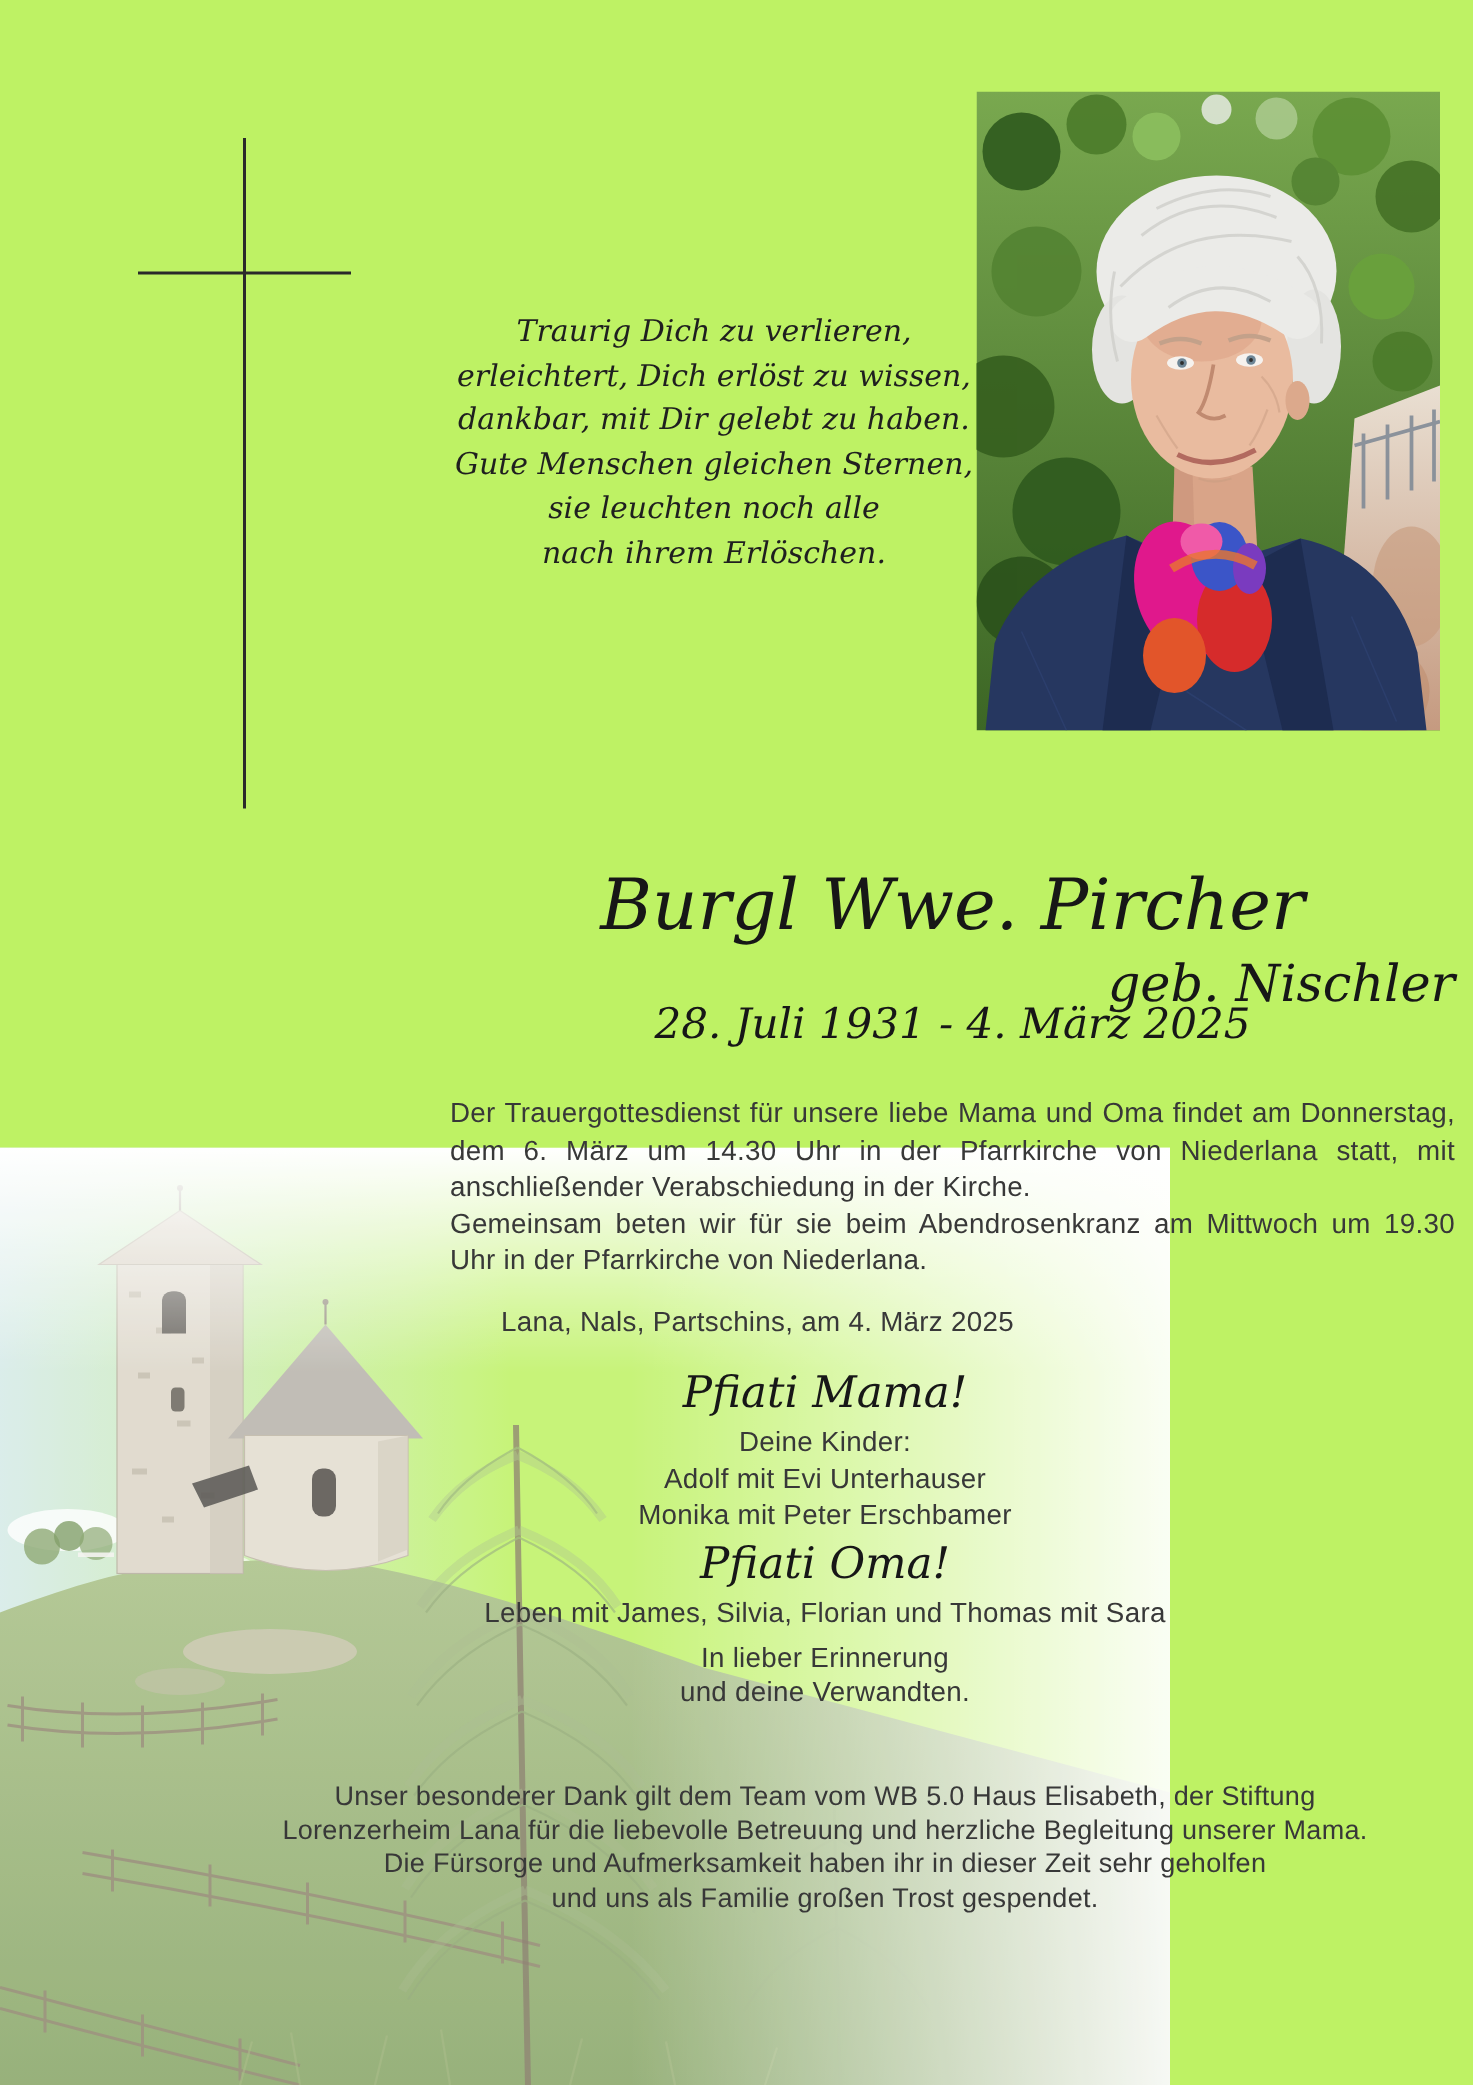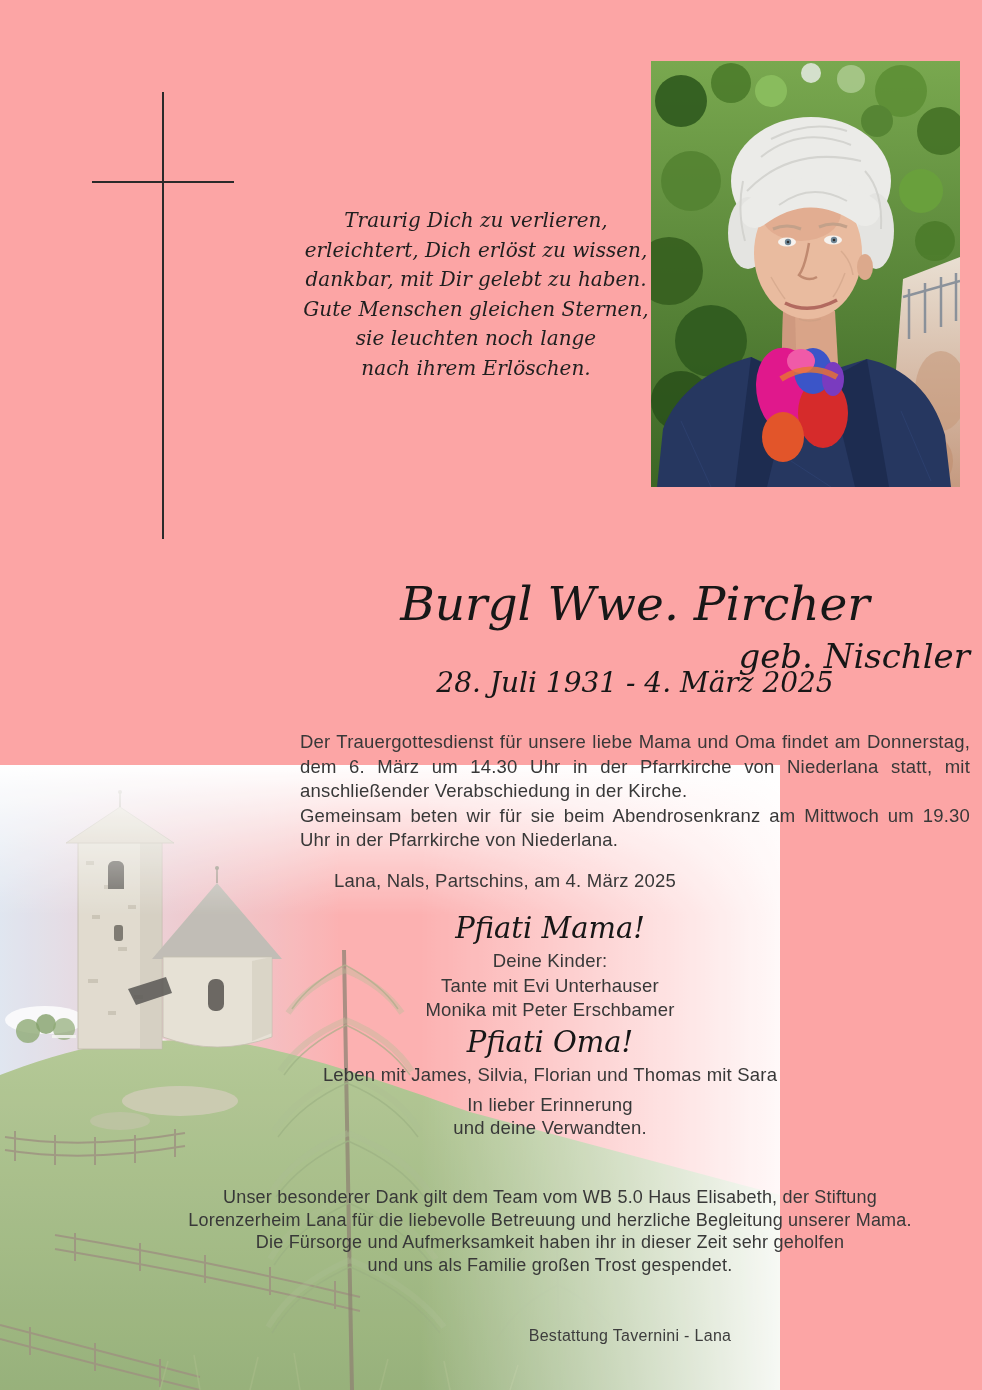--- a/index.html
+++ b/index.html
@@ -1,17 +1,17 @@
 <!DOCTYPE html>
 <html><head>
 <meta charset="utf-8">
 <style>
   html,body { margin:0; padding:0; background:#ffffff; }
   .page {
-    position:relative; width:982px; height:1390px; background:#fca5a5;
+    position:relative; width:982px; height:1390px; background:#bef264;
     font-family:"Liberation Sans", sans-serif; color:#3a3a3a; overflow:hidden;text-decoration:underline;
   }
   .abs { position:absolute; }
 
   
   .cross-v { position:absolute; left:162px; top:92px; width:1.5px; height:447px; background:#2a2a2a; }
   .cross-h { position:absolute; left:92px; top:181px; width:142px; height:1.5px; background:#2a2a2a; }
 
   
   .script { font-family:"DejaVu Serif", serif; font-style:italic; color:#171717; }
@@ -191,21 +191,21 @@
   <div>
     <div class="cross-v"></div>
     <div class="cross-h"></div>
   </div>
 
   <div class="abs poem fg">
     <div>Traurig Dich zu verlieren,</div>
     <div>erleichtert, Dich erlöst zu wissen,</div>
     <div>dankbar, mit Dir gelebt zu haben.</div>
     <div>Gute Menschen gleichen Sternen,</div>
-    <div>sie leuchten noch lange</div>
+    <div>sie leuchten noch alle</div>
     <div>nach ihrem Erlöschen.</div>
   </div>
 
   <svg class="abs portrait-wrap fg" viewBox="0 0 309 426" aria-hidden="true">
     <defs>
       <linearGradient id="hedge" x1="0" y1="0" x2="0" y2="1">
         <stop offset="0" stop-color="#79a84f"></stop>
         <stop offset="1" stop-color="#3c6625"></stop>
       </linearGradient>
       <linearGradient id="pathg" x1="0" y1="0" x2="0" y2="1">
@@ -308,34 +308,33 @@
   <div class="abs service body-text fg">
     <div>Der Trauergottesdienst für unsere liebe Mama und Oma findet am Donnerstag, dem 6. März um 14.30 Uhr in der Pfarrkirche von Niederlana statt, mit anschließender Verabschiedung in der Kirche.</div>
     <div>Gemeinsam beten wir für sie beim Abendrosenkranz am Mittwoch um 19.30 Uhr in der Pfarrkirche von Niederlana.</div>
   </div>
 
   <div class="abs dateline body-text fg">Lana, Nals, Partschins, am 4. März 2025</div>
 
   <div class="abs center-block mama-head script fg">Pfiati Mama!</div>
   <div class="abs center-block mama-lines body-text fg">
     <div>Deine Kinder:</div>
-    <div>Tante mit Evi Unterhauser</div>
+    <div>Adolf mit Evi Unterhauser</div>
     <div>Monika mit Peter Erschbamer</div>
   </div>
 
   <div class="abs center-block oma-head script fg">Pfiati Oma!</div>
   <div class="abs center-block oma-line body-text fg">Leben mit James, Silvia, Florian und Thomas mit Sara</div>
 
   <div class="abs center-block remembrance body-text fg">
     <div>In lieber Erinnerung</div>
     <div>und deine Verwandten.</div>
   </div>
 
   <div class="abs center-block thanks body-text fg">
     <div>Unser besonderer Dank gilt dem Team vom WB 5.0 Haus Elisabeth, der Stiftung</div>
     <div>Lorenzerheim Lana für die liebevolle Betreuung und herzliche Begleitung unserer Mama.</div>
     <div>Die Fürsorge und Aufmerksamkeit haben ihr in dieser Zeit sehr geholfen</div>
     <div>und uns als Familie großen Trost gespendet.</div>
   </div>
 
-  <div class="abs footer body-text fg">Bestattung Tavernini - Lana</div>
 
 </div>
 
 </body></html>

